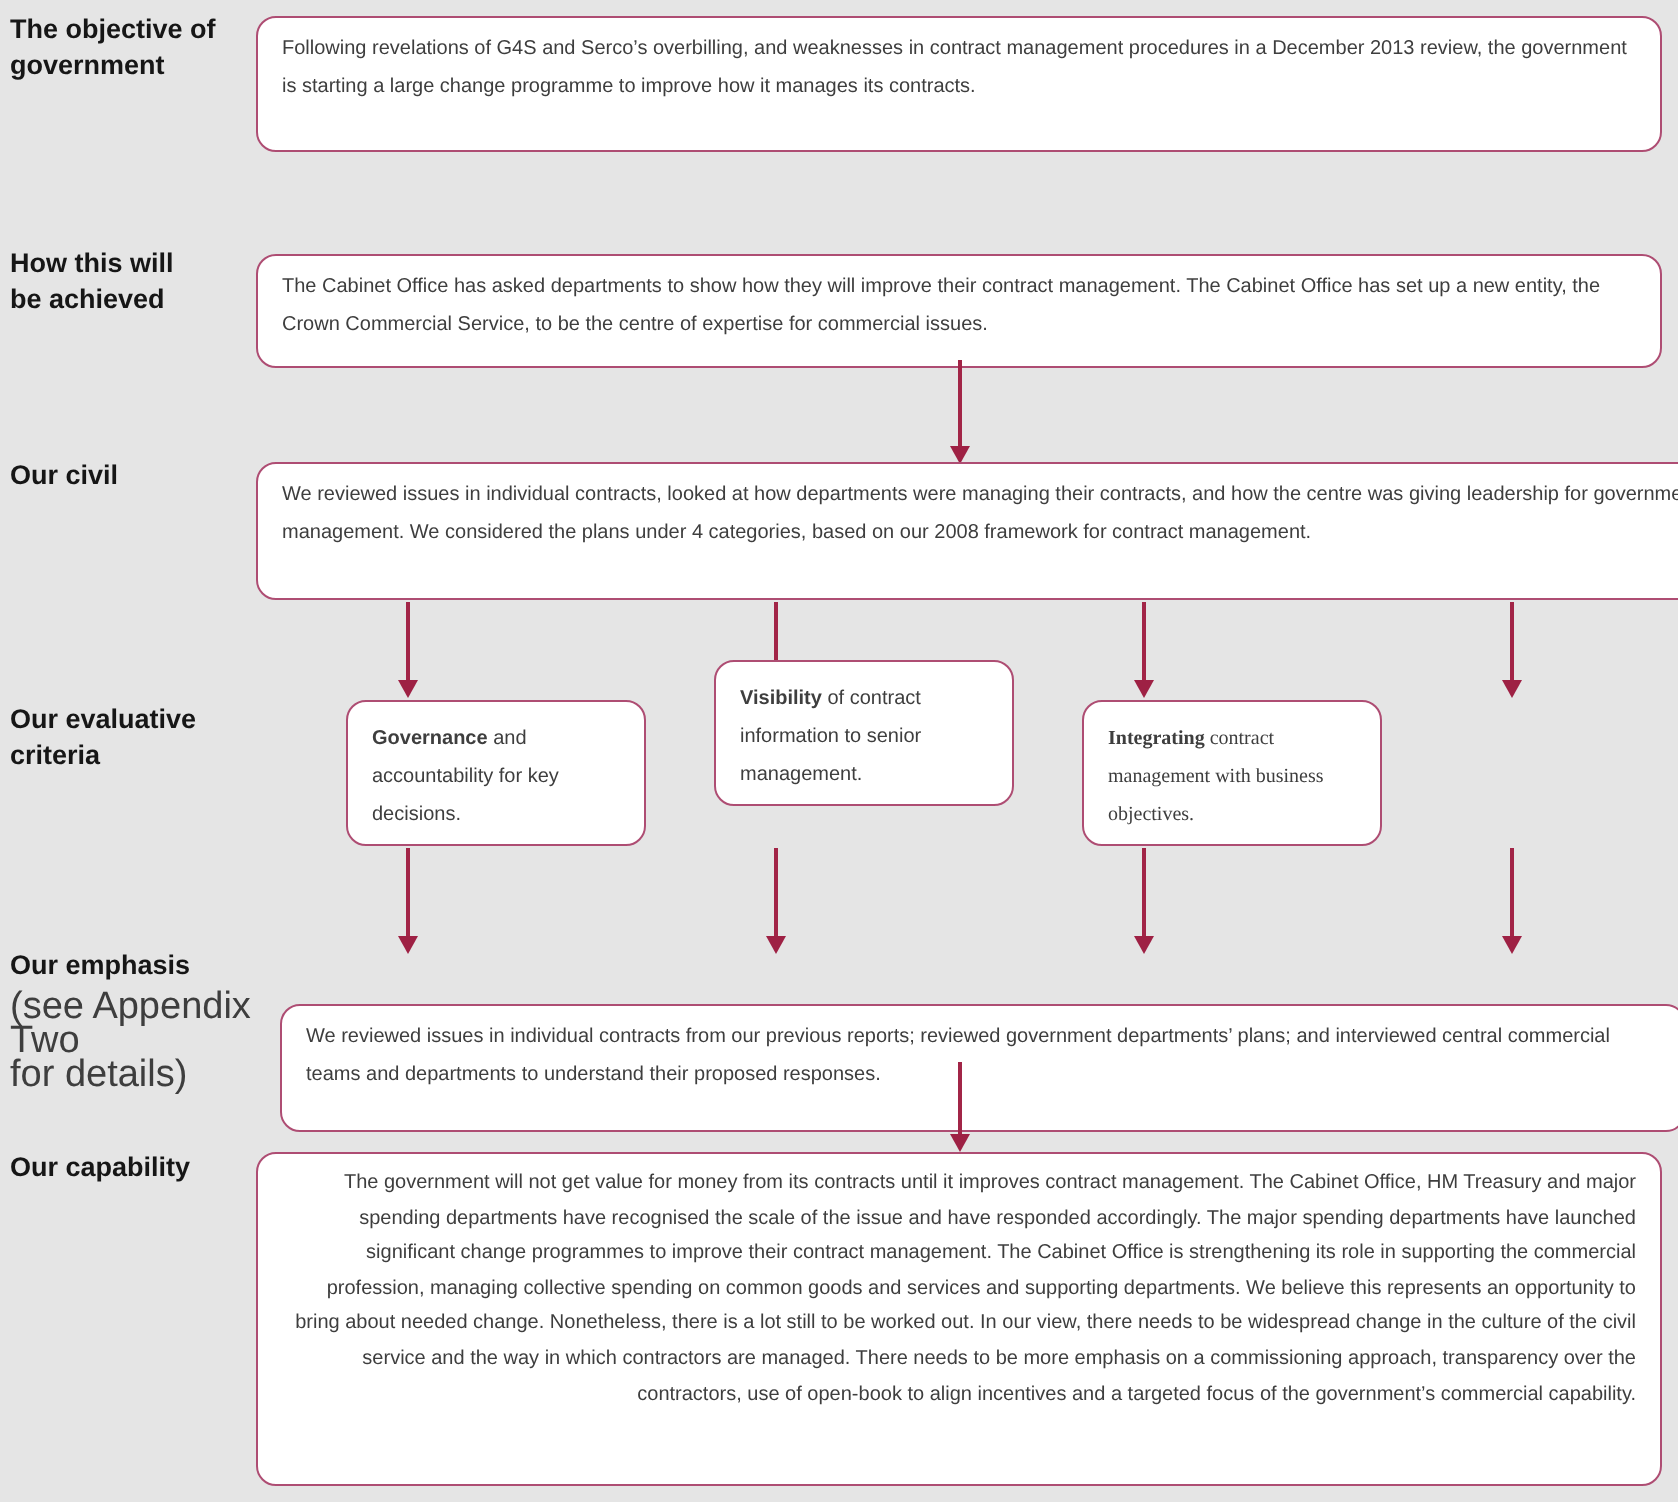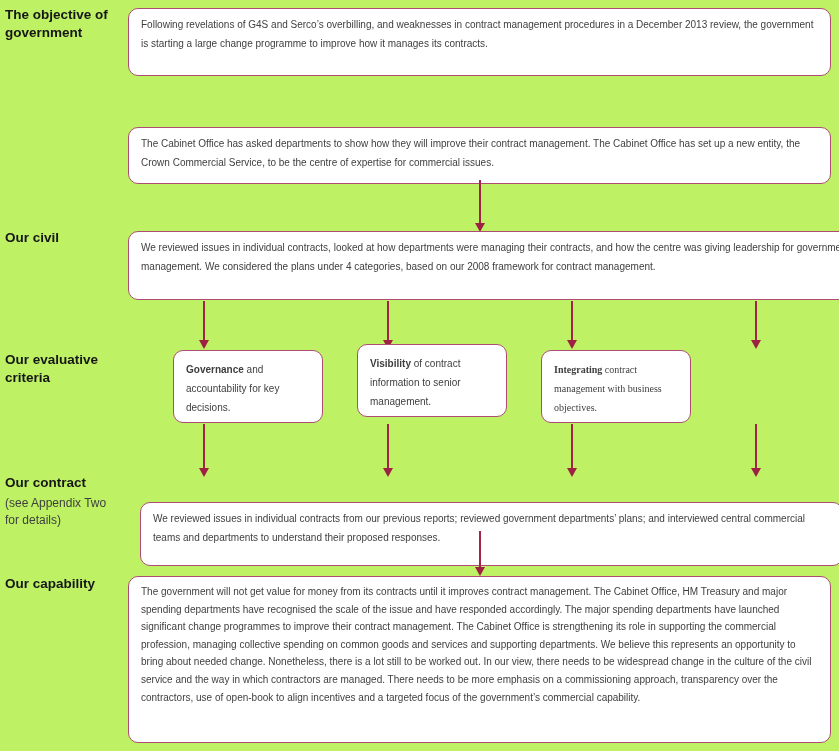--- a/index.html
+++ b/index.html
@@ -1,60 +1,62 @@
 <!DOCTYPE html>
 <html><head>
 <meta charset="utf-8">
 <style>
   * { margin:0; padding:0; box-sizing:border-box; }
   html,body { background:#ffffff; }
   body { font-family:"Liberation Sans","DejaVu Sans",sans-serif; }
   .canvas {
-    position:relative; width:839px; height:751px; background:#bef264; overflow:hidden;
+    position:relative; width:839px; height:751px; background:#e5e5e5; overflow:hidden;
   }
   .rowlabel {
     position:absolute; left:5px; width:122px;
     font-size:13.5px; font-weight:bold; color:#161616;
     line-height:17.5px; white-space:pre-line;
   }
   .rowlabel .sub {
     display:block; font-weight:normal; color:#3e3e3e;
-    font-size:12px; line-height:17px; margin-top:3px; white-space:pre-line;
+    font-size:19px; line-height:17px; margin-top:3px; white-space:pre-line;
   }
   .box {
     position:absolute; background:#ffffff;
     border:1.5px solid #ae4d73; border-radius:10px;
     color:#3e3e3e; font-size:10px; line-height:19px;
     padding:6px 12px;
   }
   .box.small { padding:9px 12px;margin-left:44px; }
-  .box.tall  { line-height:17.6px; }
+  .box.tall  { line-height:17.6px;text-align:right; }
   .box b { font-weight:bold; color:#3e3e3e; }
   .arrow {
     position:absolute; width:2px; background:#a22547;
   }
   .arrow::after {
     content:""; position:absolute; left:-4px; bottom:-8px;
     width:0; height:0;
     border-left:5px solid transparent;
     border-right:5px solid transparent;
     border-top:9px solid #9e2144;
   }
 </style>
 </head>
 <body>
 
 <div class="canvas">
 
   <div class="rowlabel" style="top:6px"><span>The objective of
 government</span></div>
+  <div class="rowlabel" style="top:123px"><span>How this will
+be achieved</span></div>
   <div class="rowlabel" style="top:229px"><span>Our civil</span></div>
   <div class="rowlabel" style="top:351px"><span>Our evaluative
 criteria</span></div>
-  <div class="rowlabel" style="top:474px"><span>Our contract</span><span class="sub">(see Appendix Two
+  <div class="rowlabel" style="top:474px"><span>Our emphasis</span><span class="sub">(see Appendix Two
 for details)</span></div>
   <div class="rowlabel" style="top:575px"><span>Our capability</span></div>
 
   <div class="box" style="left:128px; top:8px;   width:703px; height:68px;">
     <span>Following revelations of G4S and Serco’s overbilling, and weaknesses in contract management procedures in a December 2013 review, the government is starting a large change programme to improve how it manages its contracts.</span>
   </div>
 
   <div class="box" style="left:128px; top:127px; width:703px; height:57px;">
     <span>The Cabinet Office has asked departments to show how they will improve their contract management. The Cabinet Office has set up a new entity, the Crown Commercial Service, to be the centre of expertise for commercial issues.</span>
   </div>
@@ -65,21 +67,21 @@
     <span>We reviewed issues in individual contracts, looked at how departments were managing their contracts, and how the centre was giving leadership for government contract management. We considered the plans under 4 categories, based on our 2008 framework for contract management.</span>
   </div>
 
   <div class="arrow" style="left:203px; top:301px; height:40px;"></div>
   <div class="arrow" style="left:387px; top:301px; height:40px;"></div>
   <div class="arrow" style="left:571px; top:301px; height:40px;"></div>
   <div class="arrow" style="left:755px; top:301px; height:40px;"></div>
 
   <div class="box small" style="left:129px; top:350px; width:150px; height:73px;"><b>Governance</b><span> and accountability for key decisions.</span></div>
 
-  <div class="box small" style="left:313px; top:344px; width:150px; height:73px;"><b>Visibility</b><span> of contract information to senior management.</span></div>
+  <div class="box small" style="left:313px; top:330px; width:150px; height:73px;"><b>Visibility</b><span> of contract information to senior management.</span></div>
 
   <div class="box small" style="left:497px; top:350px; width:150px; height:73px;font-family:Liberation Serif, serif;"><b>Integrating</b><span> contract management with business objectives.</span></div>
 
 
   <div class="arrow" style="left:203px; top:424px; height:45px;"></div>
   <div class="arrow" style="left:387px; top:424px; height:45px;"></div>
   <div class="arrow" style="left:571px; top:424px; height:45px;"></div>
   <div class="arrow" style="left:755px; top:424px; height:45px;"></div>
 
   <div class="box" style="left:140px; top:477px; width:703px; height:64px;margin-top:25px;">

